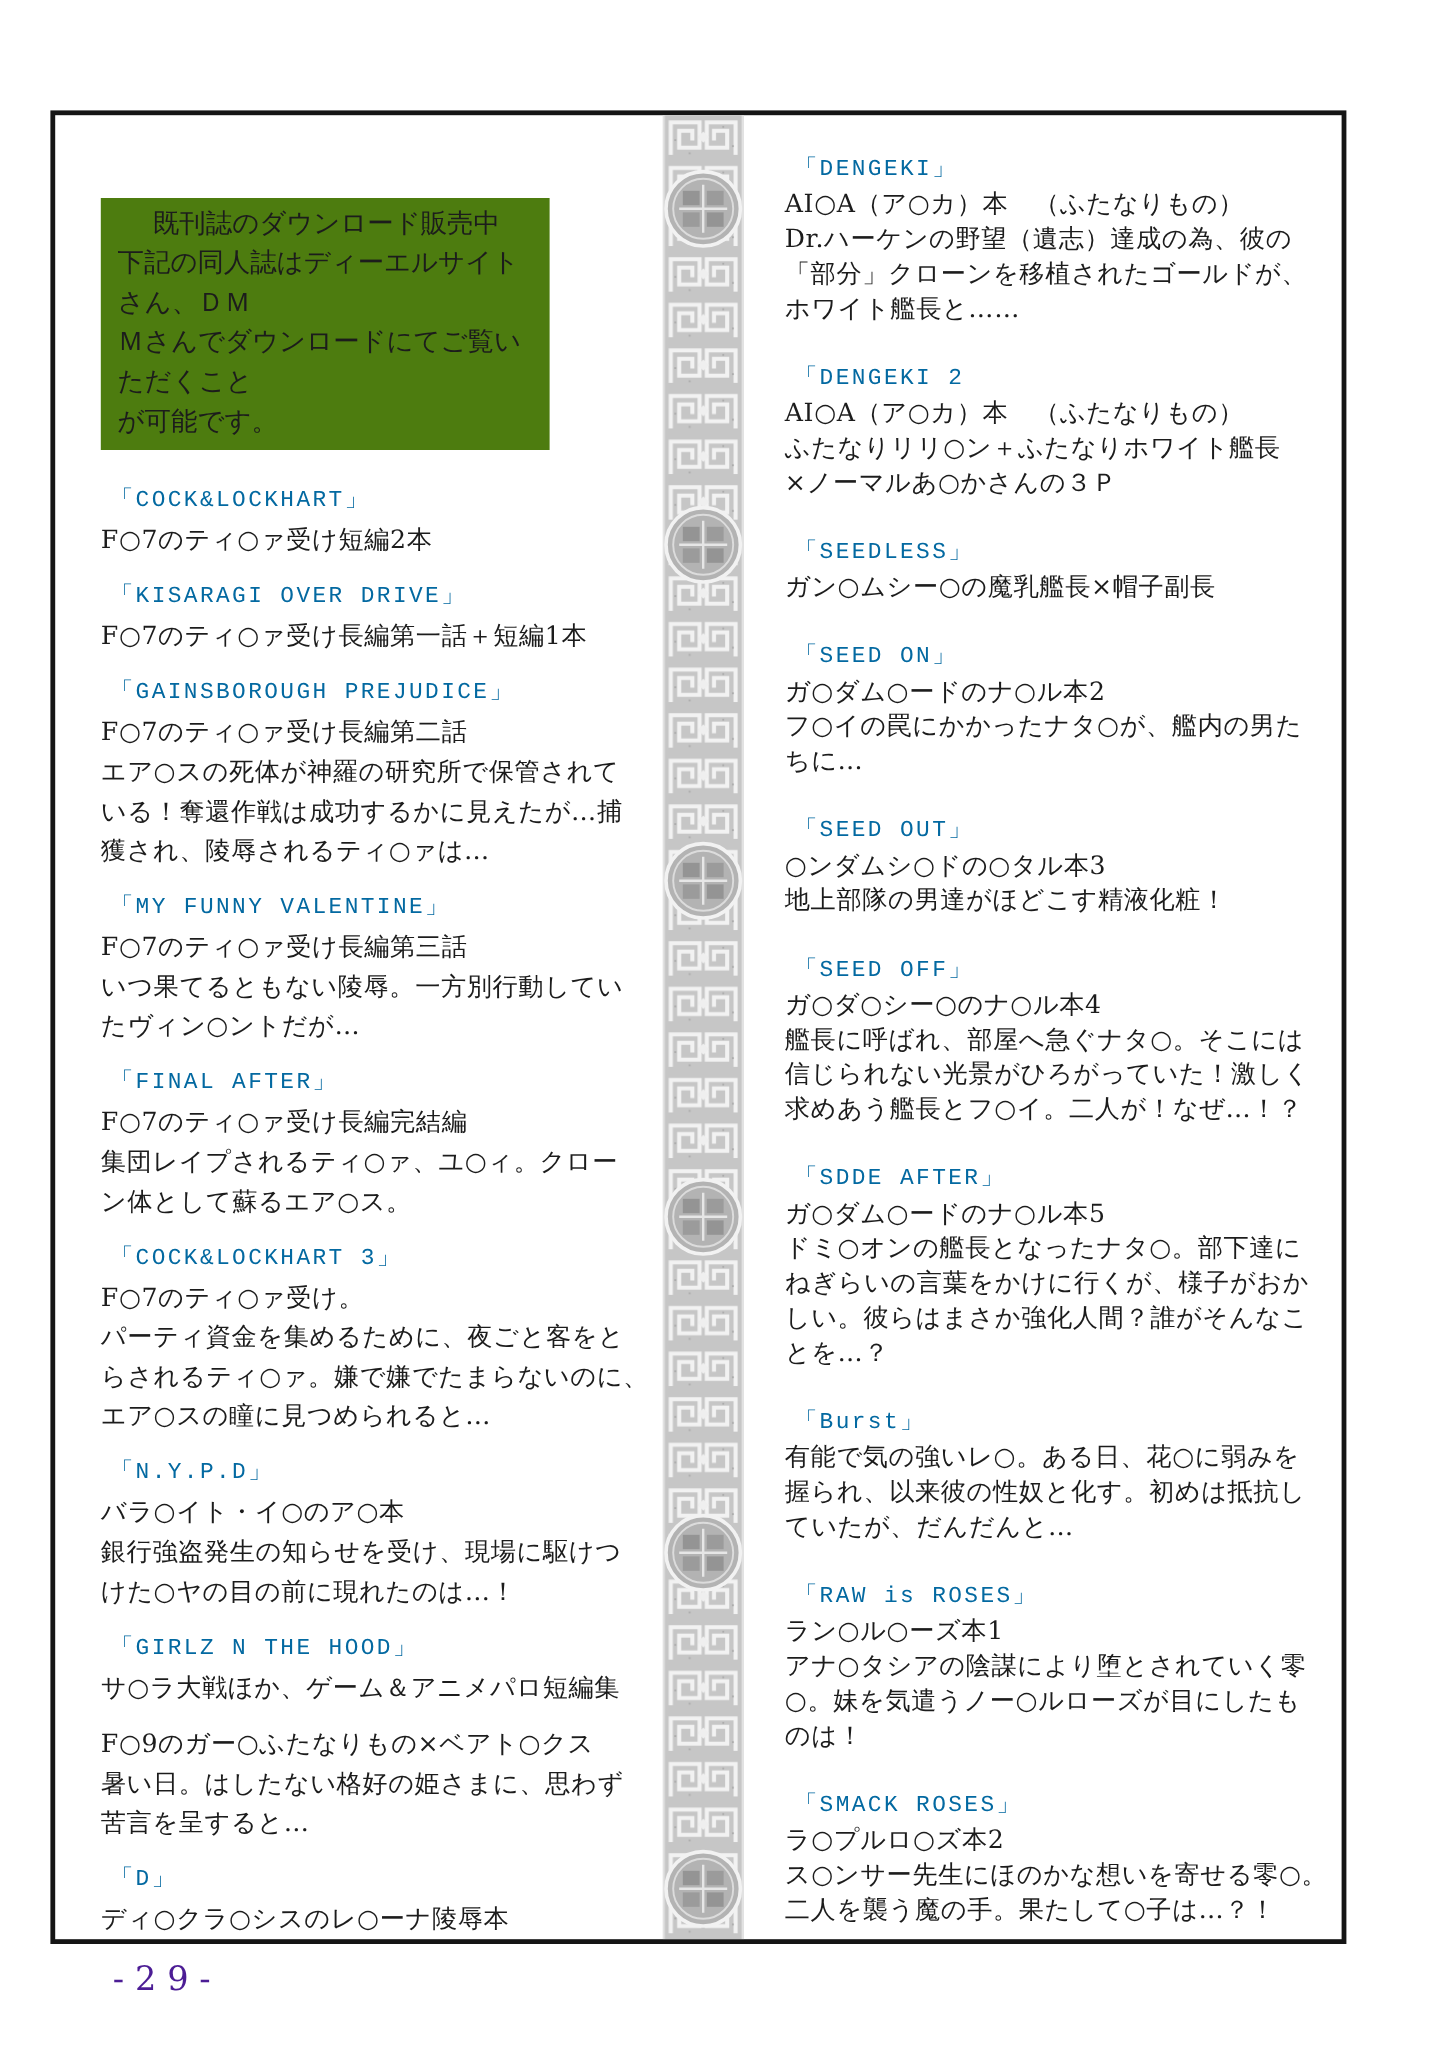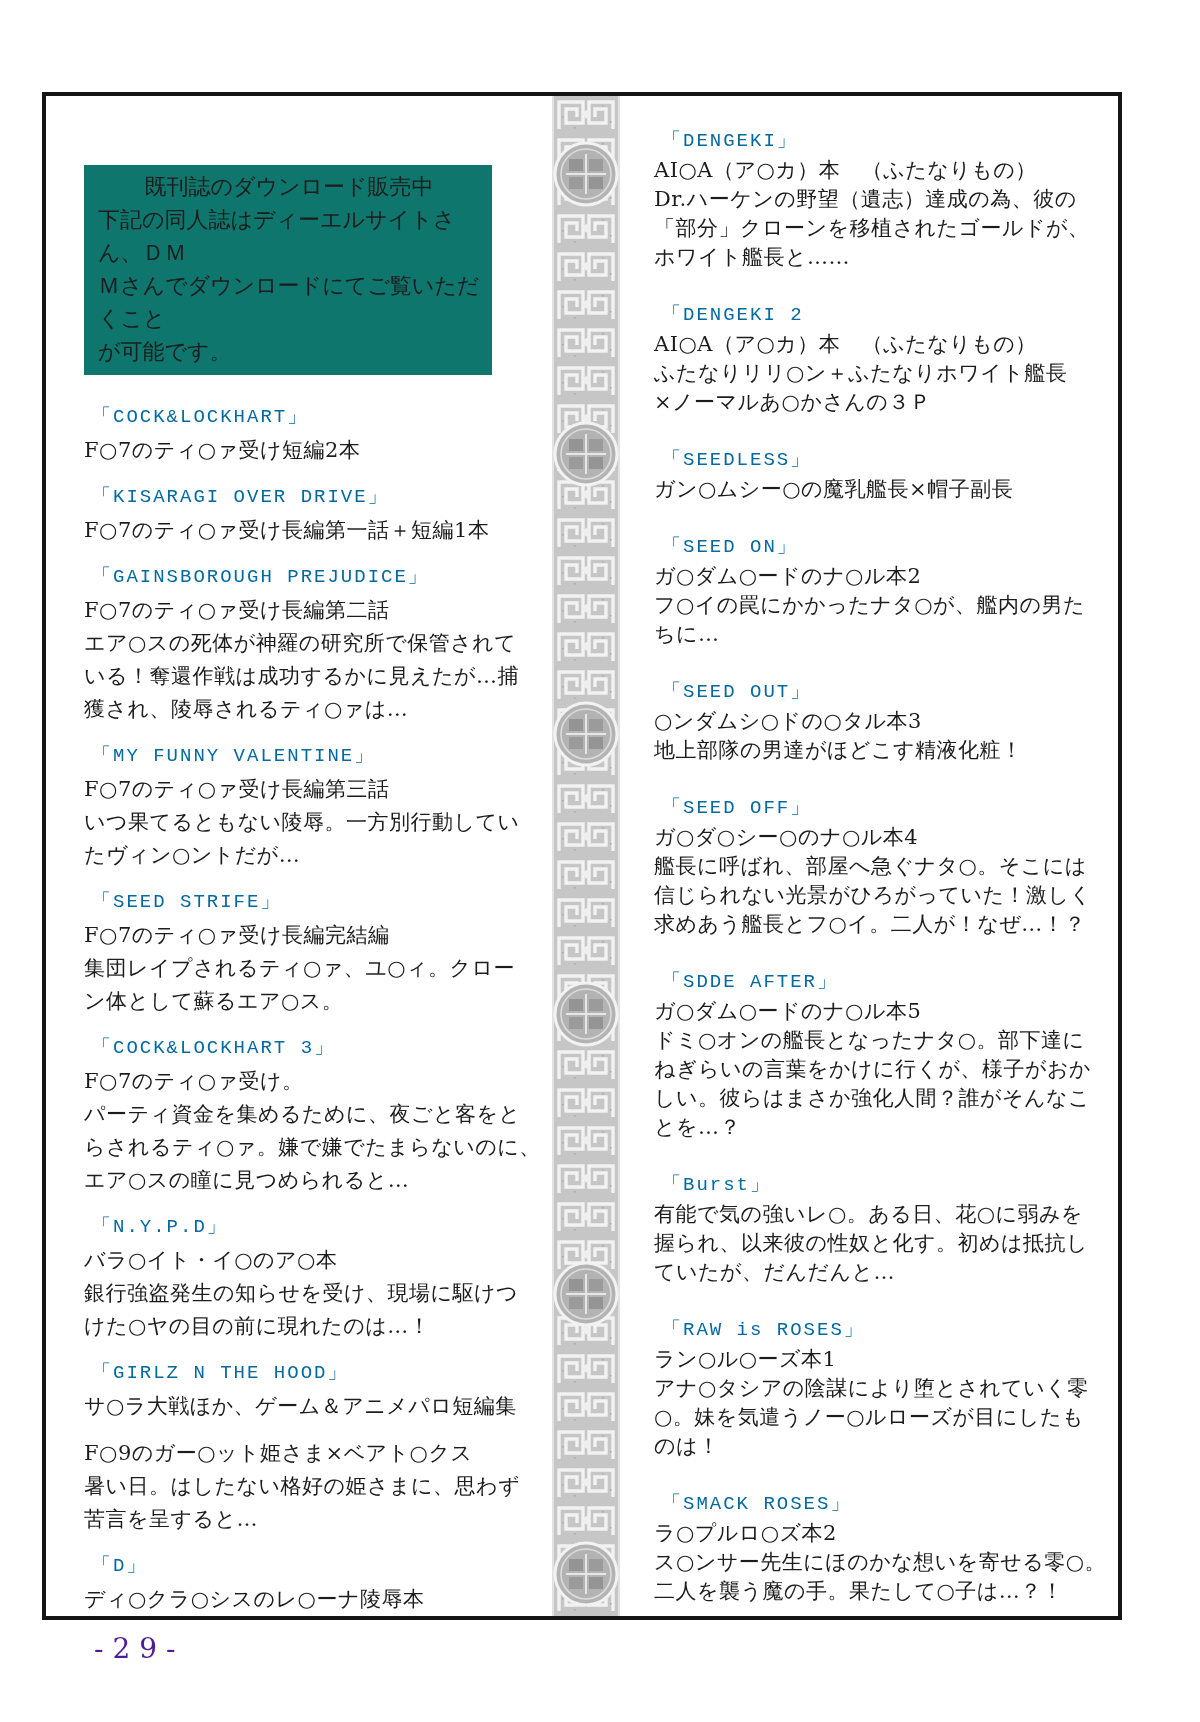--- a/index.html
+++ b/index.html
@@ -8,21 +8,21 @@
     font-family:"DejaVu Serif","Liberation Serif",serif;color:#1c1c1c;
     overflow:hidden;
   }
   .frame{
     position:absolute;left:42px;top:92px;width:1080px;height:1528px;
     border:4px solid #151515;box-sizing:border-box;background:#fff;
   }
   
   .col-left{position:absolute;left:38px;top:69px;width:466px;}
   .header-box{
-    background:#0f766e;width:408px;box-sizing:border-box;
+    background:#4d7c0f;width:374px;box-sizing:border-box;
     padding:5px 12px 7px 14px;margin-bottom:26px;
     font-size:22px;line-height:33px;
   }
   .hb-title{text-align:center;white-space:pre-line;}
   .hb-body{white-space:pre-line;}
   .item{margin-bottom:14px;}
   .item-title{
     font-family:"Liberation Mono","DejaVu Sans Mono",monospace;
     font-size:19px;line-height:33px;letter-spacing:2px;
     padding-left:8px;white-space:pre-line;color:#0369a1;
@@ -160,21 +160,21 @@
 いる！奪還作戦は成功するかに見えたが…捕
 獲され、陵辱されるティ○ァは…</div>
     </div>
     <div class="item">
       <div class="item-title">「MY FUNNY VALENTINE」</div>
       <div class="item-desc">F○7のティ○ァ受け長編第三話
 いつ果てるともない陵辱。一方別行動してい
 たヴィン○ントだが…</div>
     </div>
     <div class="item">
-      <div class="item-title">「SEED STRIFE」</div>
+      <div class="item-title">「FINAL AFTER」</div>
       <div class="item-desc">F○7のティ○ァ受け長編完結編
 集団レイプされるティ○ァ、ユ○ィ。クロー
 ン体として蘇るエア○ス。</div>
     </div>
     <div class="item">
       <div class="item-title">「COCK&amp;LOCKHART 3」</div>
       <div class="item-desc">F○7のティ○ァ受け。
 パーティ資金を集めるために、夜ごと客をと
 らされるティ○ァ。嫌で嫌でたまらないのに、
 エア○スの瞳に見つめられると…</div>
@@ -183,21 +183,21 @@
       <div class="item-title">「N.Y.P.D」</div>
       <div class="item-desc">バラ○イト・イ○のア○本
 銀行強盗発生の知らせを受け、現場に駆けつ
 けた○ヤの目の前に現れたのは…！</div>
     </div>
     <div class="item">
       <div class="item-title">「GIRLZ N THE HOOD」</div>
       <div class="item-desc">サ○ラ大戦ほか、ゲーム＆アニメパロ短編集</div>
     </div>
     <div class="item">
-      <div class="item-desc">F○9のガー○ット姫さま×ベアト○クス
+      <div class="item-desc">F○9のガー○ふたなりもの×ベアト○クス
 暑い日。はしたない格好の姫さまに、思わず
 苦言を呈すると…</div>
     </div>
     <div class="item">
       <div class="item-title">「D」</div>
       <div class="item-desc">ディ○クラ○シスのレ○ーナ陵辱本</div>
     </div>
   </div>
 
   <div class="col-right">

